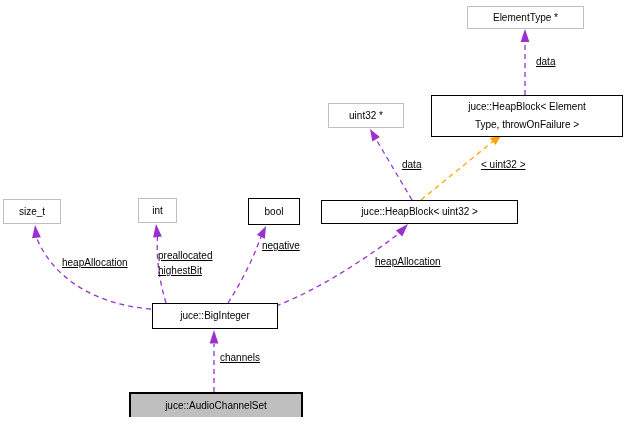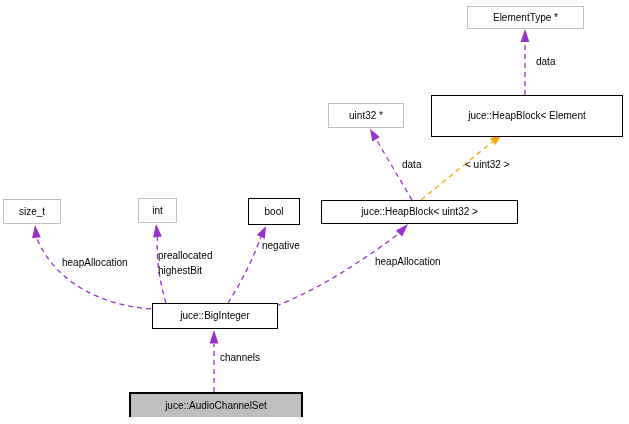--- a/index.html
+++ b/index.html
@@ -13,21 +13,21 @@
   .node{
     position:absolute;box-sizing:border-box;background:#ffffff;
     display:flex;align-items:center;justify-content:center;
     white-space:nowrap;line-height:16px;text-align:center;
   }
   .node.doc{border:1.5px solid #000000;}
   .node.undoc{border:1px solid #bfbfbf;}
   .node.current{border:2px solid #000000;background:#bfbfbf;}
   .node.two-line{flex-direction:column;line-height:18px;}
   .edge-label{
-    position:absolute;white-space:nowrap;line-height:15px;color:#000;
+    position:absolute;white-space:nowrap;line-height:15px;color:#000;text-decoration:underline;
   }
   .edge-label.centered{text-align:left;white-space:normal;}
 </style>
 </head>
 <body>
 
 <div class="canvas">
 
   <svg class="edges" width="629" height="424" viewBox="0 0 629 424">
 
@@ -71,20 +71,21 @@
       <polygon points="214,330 209.6,343.5 218.4,343.5" fill="#9932cc"></polygon>
     </g>
   </svg>
 
   <div class="node undoc" style="left:467px;top:6px;width:117px;height:23px">
     <span>ElementType *</span>
   </div>
 
   <div class="node doc two-line" style="left:431px;top:95px;width:192px;height:42px">
     <span>juce::HeapBlock&lt; Element</span>
+    <span>Type, throwOnFailure &gt;</span>
   </div>
 
   <div class="node undoc" style="left:328px;top:103px;width:76px;height:25px">
     <span>uint32 *</span>
   </div>
 
   <div class="node doc" style="left:321px;top:200px;width:197px;height:24px">
     <span>juce::HeapBlock&lt; uint32 &gt;</span>
   </div>
 
@@ -105,21 +106,21 @@
   </div>
 
   <div class="node current" style="left:129px;top:392px;width:174px;height:27px">
     <span>juce::AudioChannelSet</span>
   </div>
 
   <div class="edge-label" style="left:536px;top:54px">data</div>
 
   <div class="edge-label" style="left:402px;top:157px">data</div>
 
-  <div class="edge-label" style="left:465px;top:157px">&lt; uint32 &gt;</div>
+  <div class="edge-label" style="left:481px;top:157px">&lt; uint32 &gt;</div>
 
   <div class="edge-label" style="left:62px;top:255px">heapAllocation</div>
 
   <div class="edge-label centered" style="left:158px;top:248px;width:88px">
     <span>preallocated</span><br>
     <span>highestBit</span>
   </div>
 
   <div class="edge-label" style="left:262px;top:238px">negative</div>
 

